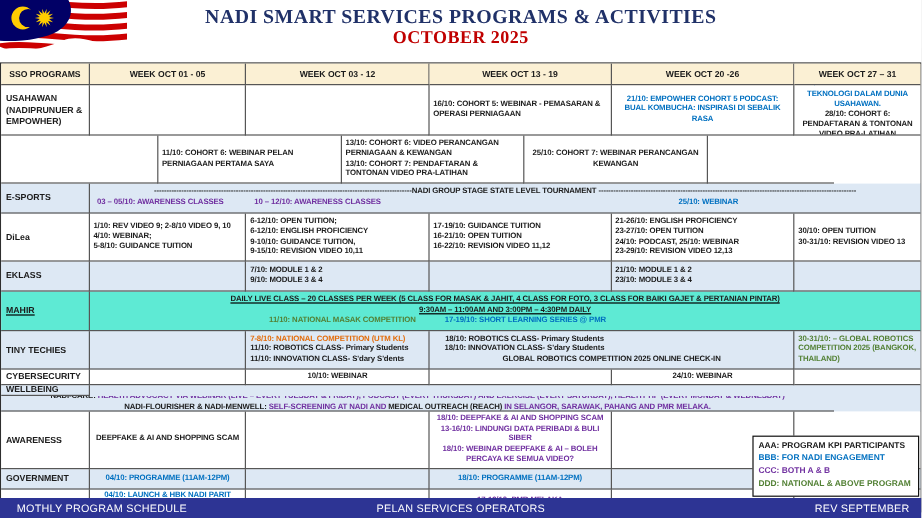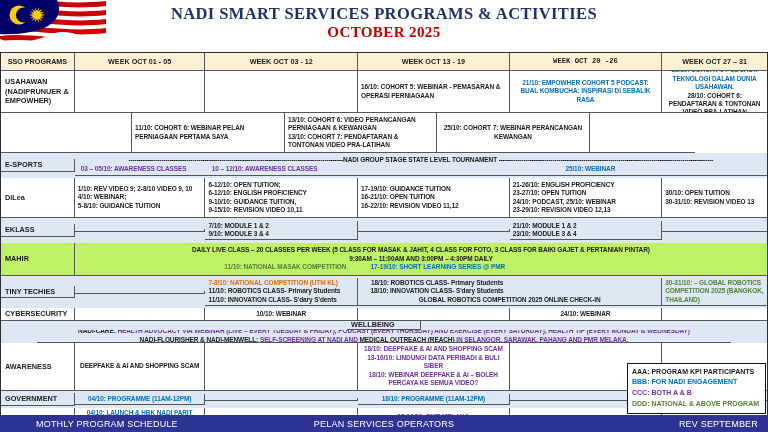--- a/index.html
+++ b/index.html
@@ -21,30 +21,30 @@
         padding:1px 3px;font-size:6.5px;font-weight:bold;line-height:1.3;
         color:#1b1b1b;letter-spacing:-0.1px;overflow:hidden;}
   .row .cell:last-child{border-right:none;}
   .lbl{font-size:7.3px;padding-left:4px;letter-spacing:0;}
   .hdr{background:#FBF0D4;font-size:7.2px;text-align:center;letter-spacing:0;}
   .ln{width:100%;}
   .nw{white-space:nowrap;}
   .strip{position:relative;height:8.7px;width:100%;flex:none;}
   .strip span{position:absolute;top:0;display:block;white-space:nowrap;}
   .bg-w{background:#ffffff;}
-  .bg-lb{background:#DDE8F4;align-items:center;}
-  .bg-gy{background:#bef264;}
+  .bg-lb{background:#DDE8F4;}
+  .bg-gy{background:#5eead4;text-decoration:underline;}
   
   .legend{position:absolute;right:2px;bottom:18px;width:139px;box-sizing:border-box;
           border:1.5px solid #111;background:#fff;padding:3px 4px;z-index:6;}
   .legend div{font-size:7px;font-weight:bold;line-height:1.55;white-space:nowrap;}
   
   .footer{position:absolute;left:0;bottom:0;width:768px;height:17px;background:#2D3494;
           color:#fff;display:flex;align-items:center;font-size:9px;letter-spacing:.2px;}
-  .f-left{margin-left:36px;}
+  .f-left{margin-left:14px;}
   .f-center{position:absolute;left:50%;transform:translateX(-50%);}
   .f-right{margin-left:auto;margin-right:10px;}
 </style>
 </head>
 <body>
 
 <div class="stage">
 
   <div class="titlebar">
     <svg class="flag" viewBox="0 0 106 46" aria-hidden="true">
@@ -69,21 +69,21 @@
     <div class="t1">NADI SMART SERVICES PROGRAMS &amp; ACTIVITIES</div>
     <div class="t2">OCTOBER 2025</div>
   </div>
 
   <div class="tbl" id="tbl">
       <div class="row" style="height: 18px;">
         <div class="cell hdr" style="width: 74px;">SSO PROGRAMS</div>
         <div class="cell hdr" style="width: 131px;">WEEK OCT 01 - 05</div>
         <div class="cell hdr" style="width: 153px;">WEEK OCT 03 - 12</div>
         <div class="cell hdr" style="width: 152px;">WEEK OCT 13 - 19</div>
-        <div class="cell hdr" style="width: 153px; font-family: Liberation Mono, monospace;">WEEK OCT 20 -26</div>
+        <div class="cell hdr" style="width: 153px;">WEEK OCT 20 -26</div>
         <div class="cell hdr" style="width: 105px;">WEEK OCT 27 – 31</div>
       </div>
       <div class="row bg-w" style="height: 42px;">
         <div class="cell lbl" style="width: 74px;">USAHAWAN (NADIPRUNUER &amp; EMPOWHER)</div>
         <div class="cell" style="width: 131px;"></div>
         <div class="cell" style="width: 153px;"></div>
         <div class="cell" style="width: 152px; text-align: left;">
           <div class="ln"><span style="color: rgb(27, 27, 27);">16/10: COHORT 5: WEBINAR - PEMASARAN &amp; OPERASI PERNIAGAAN</span></div>
         </div>
         <div class="cell" style="width: 153px; text-align: center;">

